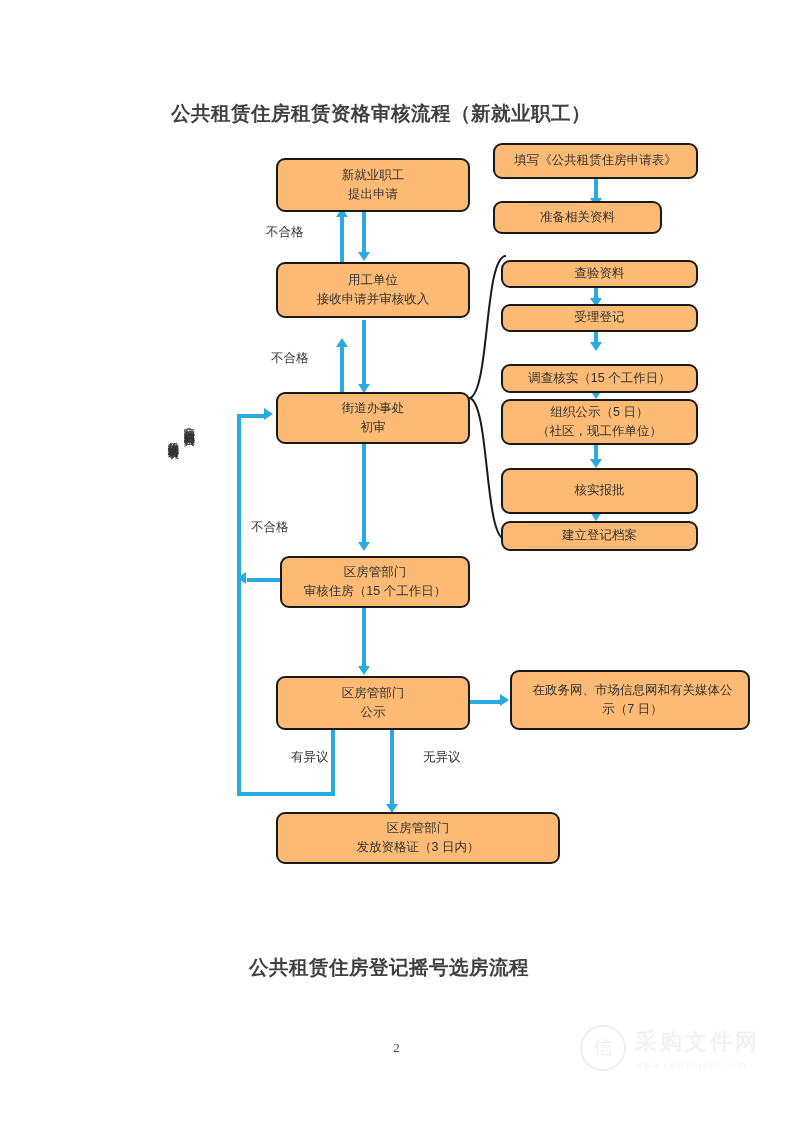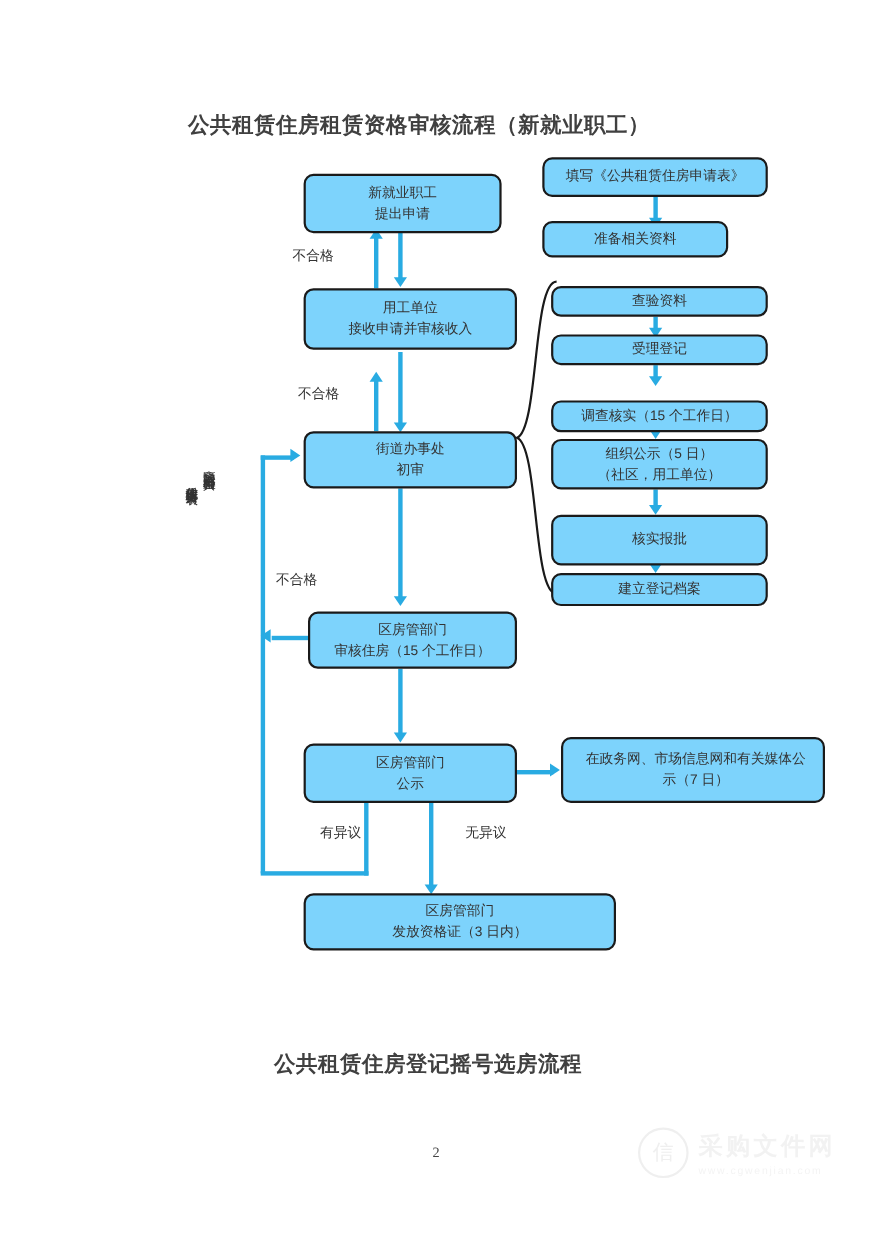--- a/index.html
+++ b/index.html
@@ -23,21 +23,21 @@
   }
   #title-main{left:171px;top:100px;font-size:19.5px;}
   #title-second{left:249px;top:954px;font-size:19.5px;}
 
   
   .box{
     position:absolute;
     box-sizing:border-box;
     border:2px solid #1a1a1a;
     border-radius:9px;
-    background:#7dd3fc;
+    background:#fdba74;
     display:flex;
     flex-direction:column;
     align-items:center;
     justify-content:center;
     text-align:center;
     color:#333333;
     font-family:"Liberation Sans","DejaVu Sans",sans-serif;
     font-size:12.5px;
     line-height:1.55;
     z-index:4;
@@ -181,21 +181,21 @@
 
   <div class="ln v" style="left:331px;top:730px;height:66px;"></div>
   <div class="ln h" style="left:237px;top:792px;width:98px;"></div>
   <div class="ln v" style="left:237px;top:414px;height:380px;"></div>
   <div class="ln h" style="left:237px;top:414px;width:30px;"></div>
   <div class="arrow right" style="left:264px;top:408px;"></div>
 
   <div class="ln h" style="left:247px;top:578px;width:33px;"></div>
   <div class="arrow left" style="left:237px;top:572px;"></div>
 
-  <div class="box" style="left:276px;top:158px;width:180px;height:54px;">
+  <div class="box" style="left:276px;top:158px;width:194px;height:54px;">
     <span>新就业职工</span>
     <span>提出申请</span>
   </div>
 
   <div class="box" style="left:493px;top:143px;width:205px;height:36px;">
     <span>填写《公共租赁住房申请表》</span>
   </div>
 
   <div class="box" style="left:493px;top:201px;width:169px;height:33px;">
     <span>准备相关资料</span>
@@ -218,21 +218,21 @@
     <span>调查核实（15 个工作日）</span>
   </div>
 
   <div class="box" style="left:276px;top:392px;width:194px;height:52px;">
     <span>街道办事处</span>
     <span>初审</span>
   </div>
 
   <div class="box" style="left:501px;top:399px;width:197px;height:46px;">
     <span>组织公示（5 日）</span>
-    <span>（社区，用工单位）</span>
+    <span>（社区，现工作单位）</span>
   </div>
 
   <div class="box" style="left:501px;top:468px;width:197px;height:46px;">
     <span>核实报批</span>
   </div>
 
   <div class="box" style="left:501px;top:521px;width:197px;height:30px;">
     <span>建立登记档案</span>
   </div>
 

